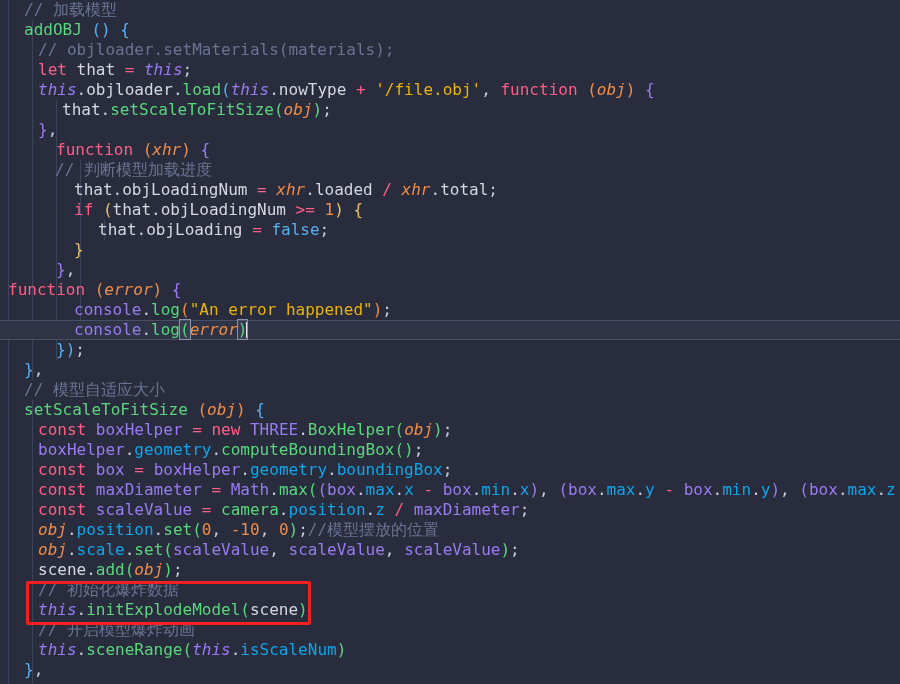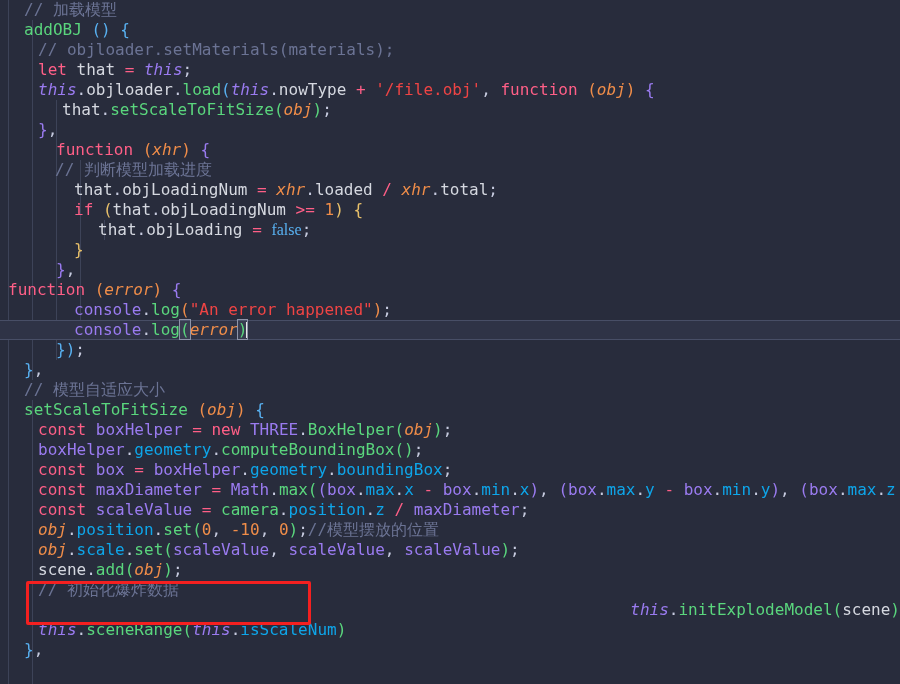--- a/index.html
+++ b/index.html
@@ -54,27 +54,27 @@
   .param { color: #f08d49; font-style: italic; }
   .punct { color: #c8cce0; }
   .paren-o { color: #f08d49; }      
   .paren-g { color: #5ad67d; }      
   .paren-b { color: #58b0f0; }      
   .paren-p { color: #9a7bf0; }      
   .paren-y { color: #e8c06a; }      
   .brace-b { color: #58b0f0; }
   .brace-p { color: #9a7bf0; }
   .brace-y { color: #e8c06a; }
-  .str   { color: #ef4444; }
+  .str   { color: #eab308; }
   .num   { color: #f08d49; }
   .op    { color: #ff5f87; }
   .obj   { color: #9a7bf0; }        
   .var   { color: #d5d8e0; }        
   .prop  { color: #0ea5e9; }
-  .bool  { color: #58b0f0; font-family: Liberation Serif, serif; }
+  .bool  { color: #58b0f0; }
   .bracket-match {
     outline: 1px solid #8d93a8;
     background: rgba(140,150,180,0.10);
   }
   .cursor {
     display: inline-block;
     width: 1px;
     height: 16px;
     background: #e6e6e6;
     vertical-align: -3px;
@@ -156,22 +156,23 @@
     <div class="line" style="padding-left: 38px; height: 20px; line-height: 20px;"><span class="kw">const</span><span class="var"> </span><span class="obj">scaleValue</span><span class="var"> </span><span class="op">=</span><span class="var"> </span><span class="fn">camera</span><span class="punct">.</span><span class="prop">position</span><span class="punct">.</span><span class="prop">z</span><span class="var"> </span><span class="op">/</span><span class="var"> </span><span class="obj">maxDiameter</span><span class="punct">;</span></div>
 
     <div class="line" style="padding-left: 38px; height: 20px; line-height: 20px;"><span class="param">obj</span><span class="punct">.</span><span class="prop">position</span><span class="punct">.</span><span class="fn">set</span><span class="paren-g">(</span><span class="num">0</span><span class="punct">,</span><span class="var"> </span><span class="num">-10</span><span class="punct">,</span><span class="var"> </span><span class="num">0</span><span class="paren-g">)</span><span class="punct">;</span><span class="cmt">//模型摆放的位置</span></div>
 
     <div class="line" style="padding-left: 38px; height: 20px; line-height: 20px;"><span class="param">obj</span><span class="punct">.</span><span class="prop">scale</span><span class="punct">.</span><span class="fn">set</span><span class="paren-g">(</span><span class="obj">scaleValue</span><span class="punct">,</span><span class="var"> </span><span class="obj">scaleValue</span><span class="punct">,</span><span class="var"> </span><span class="obj">scaleValue</span><span class="paren-g">)</span><span class="punct">;</span></div>
 
     <div class="line" style="padding-left: 38px; height: 20px; line-height: 20px;"><span class="var">scene</span><span class="punct">.</span><span class="fn">add</span><span class="paren-g">(</span><span class="param">obj</span><span class="paren-g">)</span><span class="punct">;</span></div>
 
     <div class="line" style="padding-left: 38px; height: 20px; line-height: 20px;"><span class="cmt">// 初始化爆炸数据</span></div>
 
-    <div class="line" style="padding-left: 54px; height: 20px; line-height: 20px; text-align: right;"><span class="this">this</span><span class="punct">.</span><span class="fn">initExplodeModel</span><span class="paren-g">(</span><span class="var">scene</span><span class="paren-g">)</span></div>
+    <div class="line" style="padding-left: 38px; height: 20px; line-height: 20px;"><span class="this">this</span><span class="punct">.</span><span class="fn">initExplodeModel</span><span class="paren-g">(</span><span class="var">scene</span><span class="paren-g">)</span></div>
 
+    <div class="line" style="padding-left: 38px; height: 20px; line-height: 20px;"><span class="cmt">// 开启模型爆炸动画</span></div>
 
     <div class="line" style="padding-left: 38px; height: 20px; line-height: 20px;"><span class="this">this</span><span class="punct">.</span><span class="fn">sceneRange</span><span class="paren-g">(</span><span class="this">this</span><span class="punct">.</span><span class="prop">isScaleNum</span><span class="paren-g">)</span></div>
 
     <div class="line" style="padding-left: 24px; height: 20px; line-height: 20px;"><span class="brace-b">}</span><span class="punct">,</span></div>
 
     <div class="line" style="padding-left: 24px; opacity: 0.25; height: 20px; line-height: 20px;"><span class="cmt">&nbsp;</span></div>
 
   </div>
 
   <div id="annotation-box" style="left: 26px; top: 581px; width: 285px; height: 44px; border-color: rgb(244, 32, 32);"></div>

